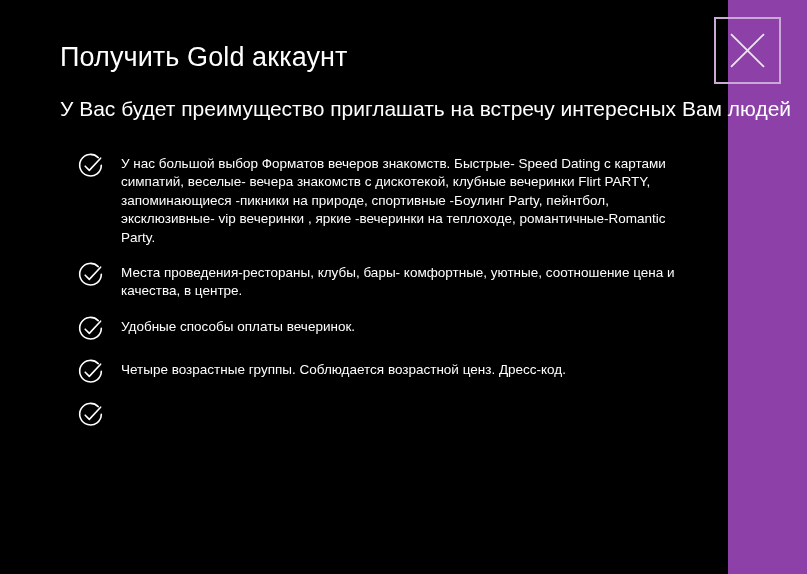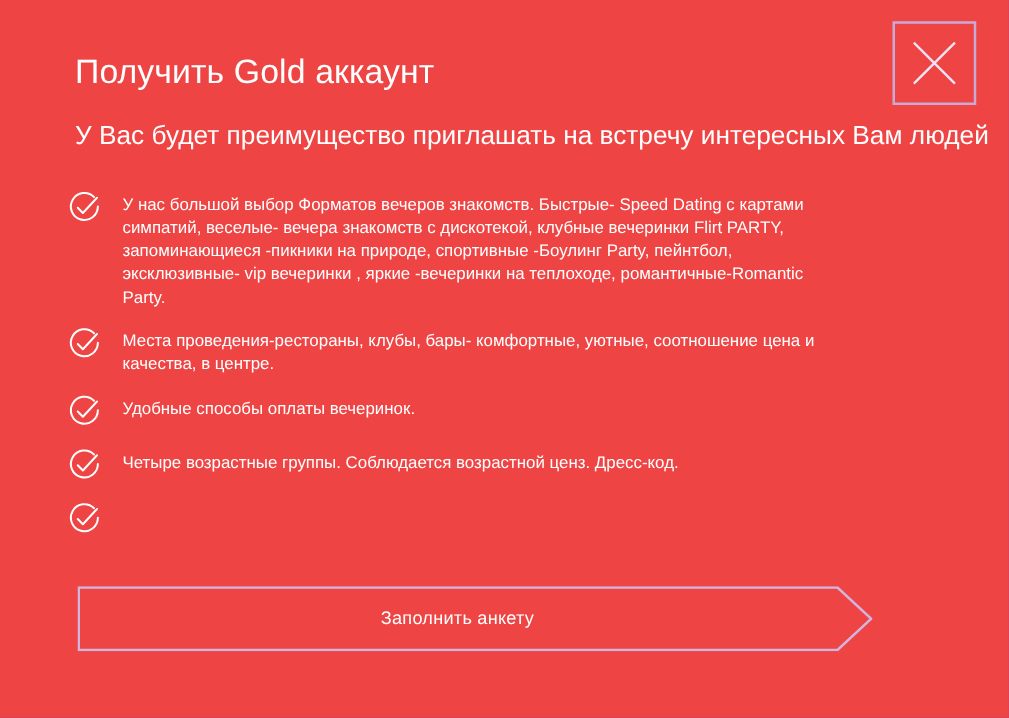--- a/index.html
+++ b/index.html
@@ -11,24 +11,24 @@
     width: 807px;
     height: 574px;
     overflow: hidden;
     background: #8c40a8;
     font-family: "Liberation Sans", "DejaVu Sans", sans-serif;
     -webkit-font-smoothing: antialiased;
   }
 
   #promo-panel {
     position: relative;
-    width: 807px;
+    width: 728px;
     height: 574px;
     box-sizing: border-box;
-    background: #ef4444;
+    background: #000000;
   }
 
   
   #close-button {
     position: absolute;
     left: 714px;
     top: 17px;
     width: 67px;
     height: 67px;
     box-sizing: border-box;
@@ -64,21 +64,21 @@
     font-size: 21px;
     font-weight: 400;
     line-height: 22px;
     color: #ffffff;
     white-space: nowrap;
   }
 
   
   #benefits-list {
     position: absolute;
-    left: 53px;
+    left: 76px;
     top: 152px;
     width: 625px;
     margin: 0;
     padding: 0;
     list-style: none;
   }
   .benefit-item {
     display: flex;
     align-items: flex-start;
     margin-bottom: 14px;
@@ -204,20 +204,14 @@
       <span class="check-icon">
         <svg viewBox="0 0 29 29" xmlns="http://www.w3.org/2000/svg" aria-hidden="true">
           <path d="M22.2 5.6 A10.8 10.8 0 1 0 25.3 13.2" fill="none" stroke="#ffffff" stroke-width="1.6" stroke-linecap="round"></path>
           <polyline points="9.2,14.2 13.3,18.4 24.6,6.2" fill="none" stroke="#ffffff" stroke-width="1.6" stroke-linecap="round" stroke-linejoin="round"></polyline>
         </svg>
       </span>
     </li>
 
   </ul>
 
-  <button id="cta-button">
-    <svg class="cta-shape" viewBox="0 0 636 52" preserveAspectRatio="none" xmlns="http://www.w3.org/2000/svg" aria-hidden="true">
-      <polygon points="1,1 608,1 635,26 608,51 1,51" fill="none" stroke="#d2b4dd" stroke-width="2" vector-effect="non-scaling-stroke"></polygon>
-    </svg>
-    <span class="cta-label">Заполнить анкету</span>
-  </button>
 
 </div>
 
 </body></html>

